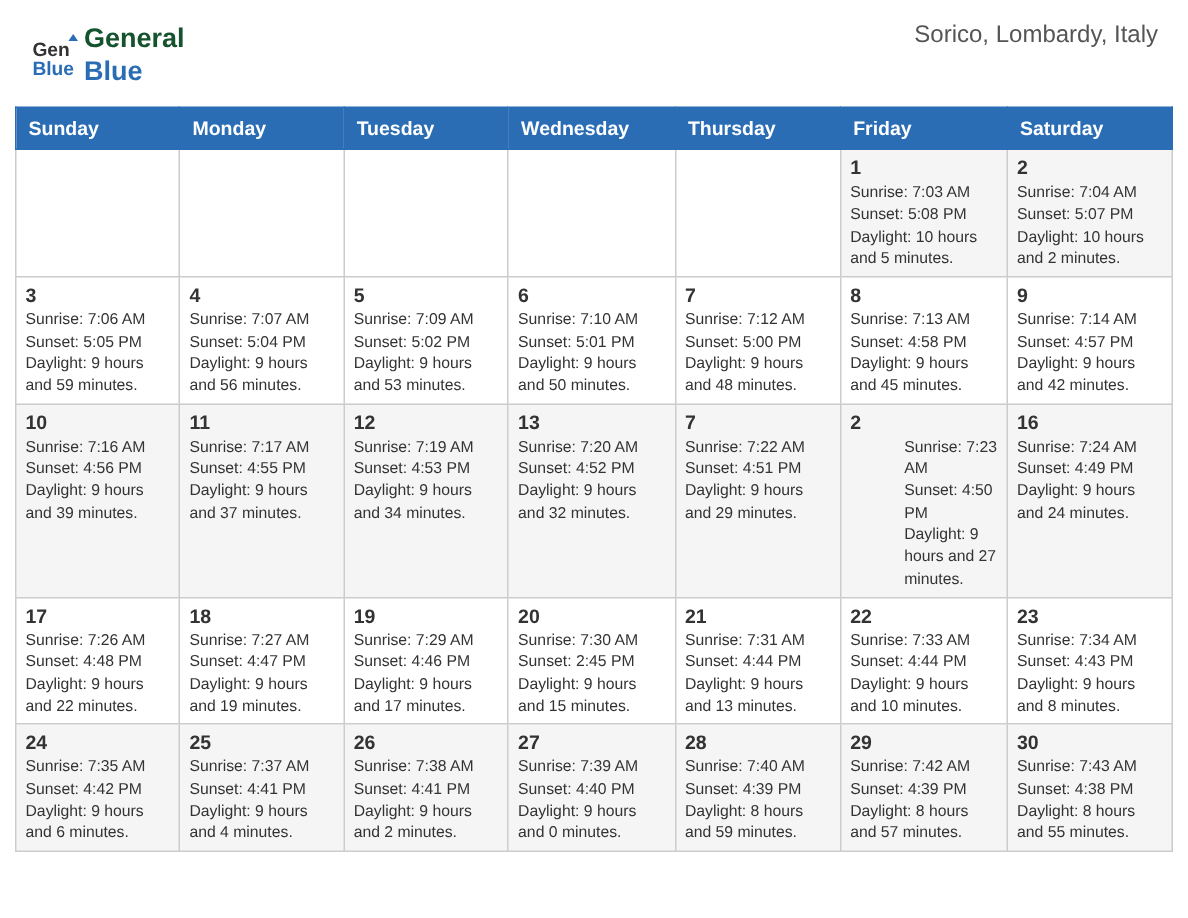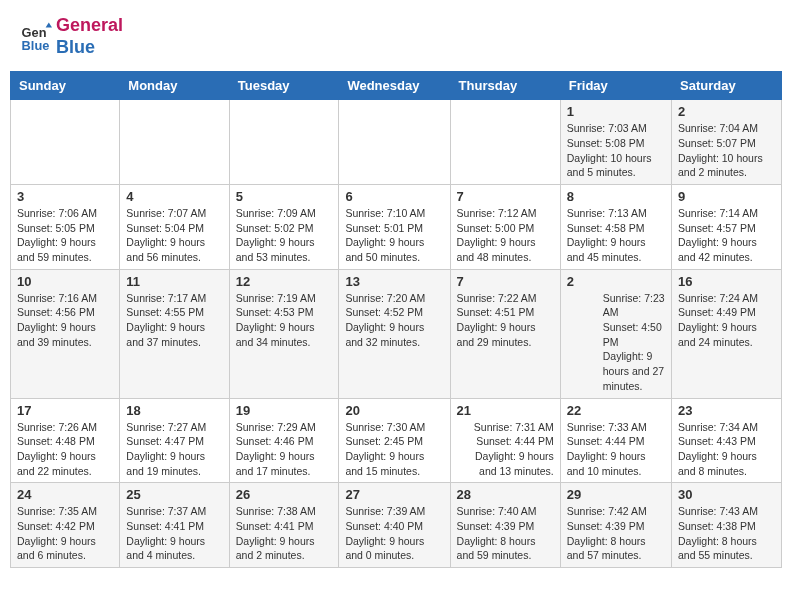--- a/index.html
+++ b/index.html
@@ -22,21 +22,21 @@
       align-items: center;
       gap: 4px;
     }
     .logo-text {
       font-size: 18px;
       font-weight: bold;
       color: #333;
       line-height: 1.2;
     }
     .logo-text span {
-      color: #be185d;
+      color: #14532d;
     }
     .logo-icon {
       width: 32px;
       height: 32px;
     }
     .title-block {
       text-align: right;
     }
     .month-title {
       font-size: 36px;
@@ -99,20 +99,21 @@
     <svg class="logo-icon" viewBox="0 0 40 40">
       <text x="2" y="20" font-size="16" font-weight="bold" fill="#333">Gen</text>
       <text x="2" y="36" font-size="16" font-weight="bold" fill="#2a6db5">Blue</text>
       <polygon points="32,8 40,8 36,2" fill="#2a6db5"></polygon>
     </svg>
     <div>
       <div class="logo-text"><span>General</span><br><span style="color:#2a6db5;">Blue</span></div>
     </div>
   </div>
   <div class="title-block">
+    <div class="subtitle">Sorico, Lombardy, Italy</div>
   </div>
 </div>
 
 <table>
   <thead>
     <tr>
     <th>Sunday</th>
         <th>Monday</th>
         <th>Tuesday</th>
         <th>Wednesday</th>
@@ -249,21 +250,21 @@
 Daylight: 9 hours and 17 minutes.</div>
         </td>
         <td>
           <span class="day-num">20</span>
           <div class="day-info" style="white-space: pre-line;">Sunrise: 7:30 AM
 Sunset: 2:45 PM
 Daylight: 9 hours and 15 minutes.</div>
         </td>
         <td>
           <span class="day-num">21</span>
-          <div class="day-info" style="white-space: pre-line; text-align: right;">Sunrise: 7:31 AM
+          <div class="day-info" style="white-space: pre-line;">Sunrise: 7:31 AM
 Sunset: 4:44 PM
 Daylight: 9 hours and 13 minutes.</div>
         </td>
         <td>
           <span class="day-num">22</span>
           <div class="day-info" style="white-space: pre-line;">Sunrise: 7:33 AM
 Sunset: 4:44 PM
 Daylight: 9 hours and 10 minutes.</div>
         </td>
         <td>

